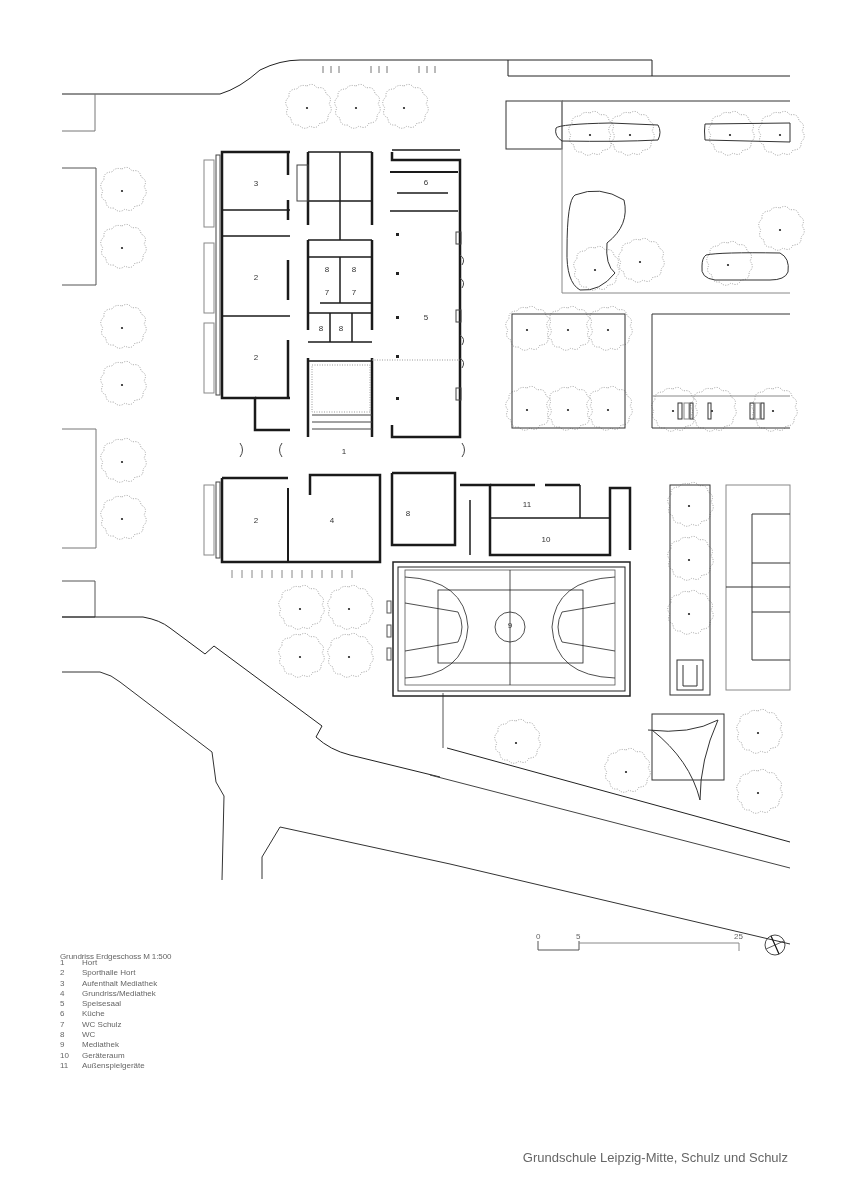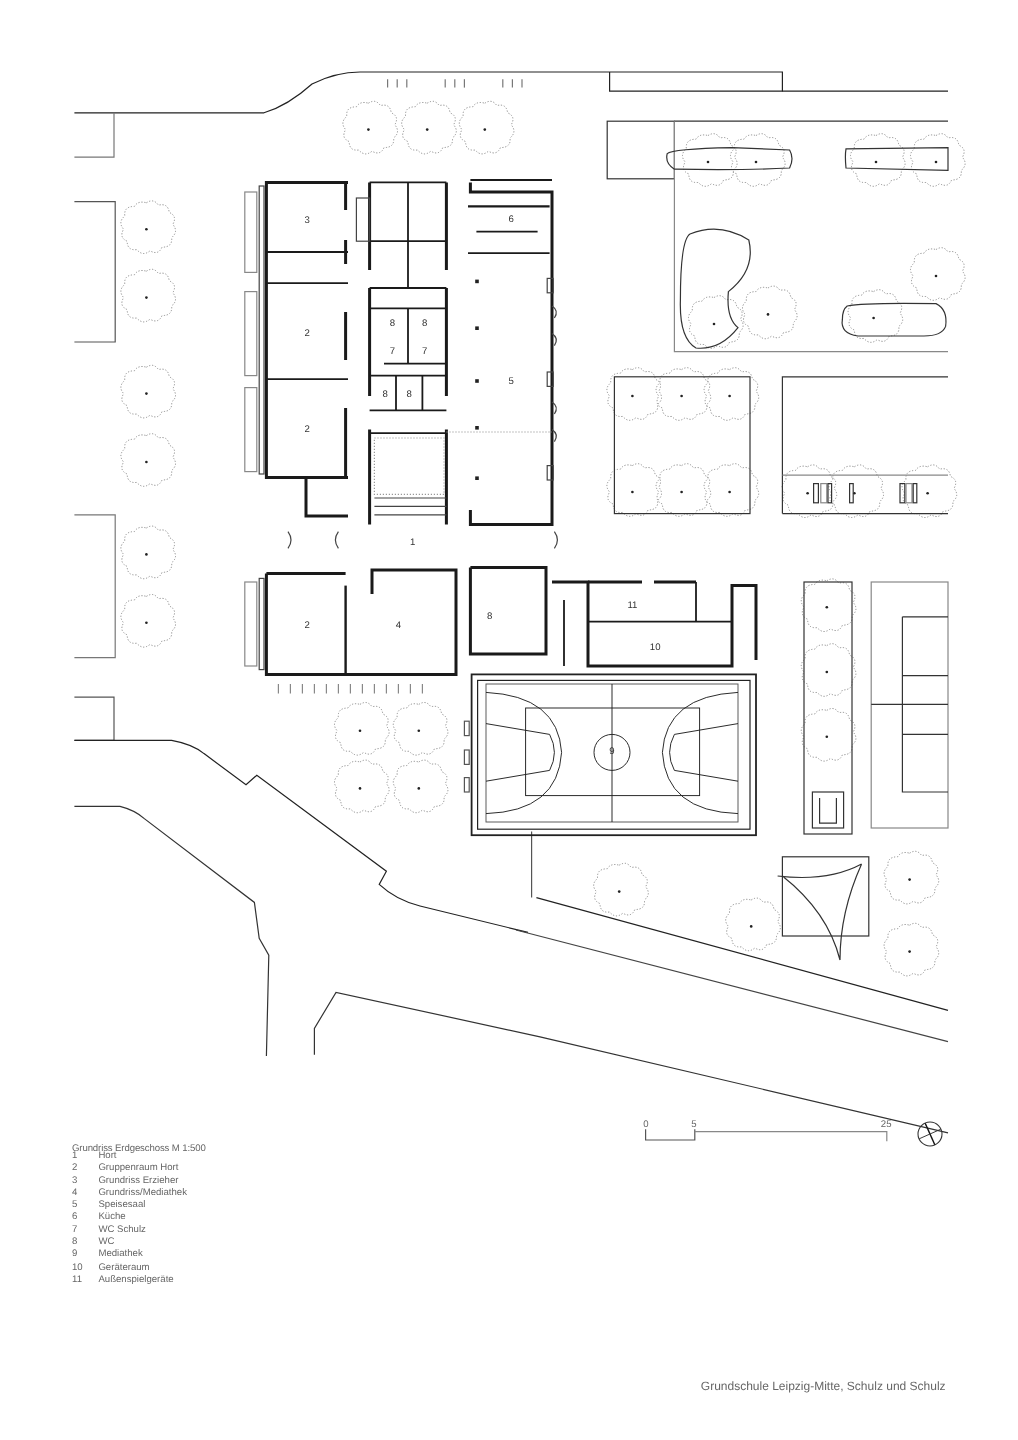--- a/index.html
+++ b/index.html
@@ -4,21 +4,21 @@
 <style>
   html,body{margin:0;padding:0;background:#ffffff;}
   body{width:848px;height:1200px;position:relative;overflow:hidden;font-family:"Liberation Sans",sans-serif;color:#555;}
   #plan{position:absolute;left:0;top:0;width:848px;height:1200px;}
   .room-num{font-family:"Liberation Sans",sans-serif;font-size:8px;fill:#333;}
   .caption{position:absolute;left:60px;top:932px;font-size:8px;color:#666;letter-spacing:-0.1px;margin-top:20px;}
   .legend{position:absolute;left:60px;top:958px;font-size:8px;color:#666;line-height:10.3px;}
   .legend-row{display:flex;}
   .legend-num{width:22px;}
   .scale-label{position:absolute;font-size:8px;color:#666;}
-  .footer{position:absolute;right:60px;top:1150px;font-size:10px;color:#666;}
+  .footer{position:absolute;right:60px;top:1150px;font-size:13px;color:#666;}
   .north{position:absolute;left:764px;top:934px;width:22px;height:22px;}
 </style>
 </head>
 <body>
 
 <svg id="plan" viewBox="0 0 848 1200" xmlns="http://www.w3.org/2000/svg">
   <defs>
     <g id="tree">
       <path d="M0,-22 q6,-4 10,2 q8,-2 9,6 q7,3 3,10 q5,6 -1,11 q1,8 -8,8 q-3,7 -10,3 q-6,5 -11,-1 q-8,1 -8,-7 q-7,-3 -3,-10 q-5,-6 1,-11 q-1,-8 8,-8 q3,-5 10,-3z" fill="none" stroke="#888" stroke-width="0.8" stroke-dasharray="1,1.5"></path>
       <circle cx="0" cy="0" r="1.1" fill="#222"></circle>
@@ -237,25 +237,25 @@
 
 <div class="caption">Grundriss Erdgeschoss M 1:500</div>
 
 <div class="legend" id="legend">
     <div class="legend-row">
       <span class="legend-num">1</span>
       <span>Hort</span>
     </div>
     <div class="legend-row">
       <span class="legend-num">2</span>
-      <span>Gruppenraum Hort</span>
+      <span>Sporthalle Hort</span>
     </div>
     <div class="legend-row">
       <span class="legend-num">3</span>
-      <span>Grundriss Erzieher</span>
+      <span>Aufenthalt Mediathek</span>
     </div>
     <div class="legend-row">
       <span class="legend-num">4</span>
       <span>Grundriss/Mediathek</span>
     </div>
     <div class="legend-row">
       <span class="legend-num">5</span>
       <span>Speisesaal</span>
     </div>
     <div class="legend-row">

